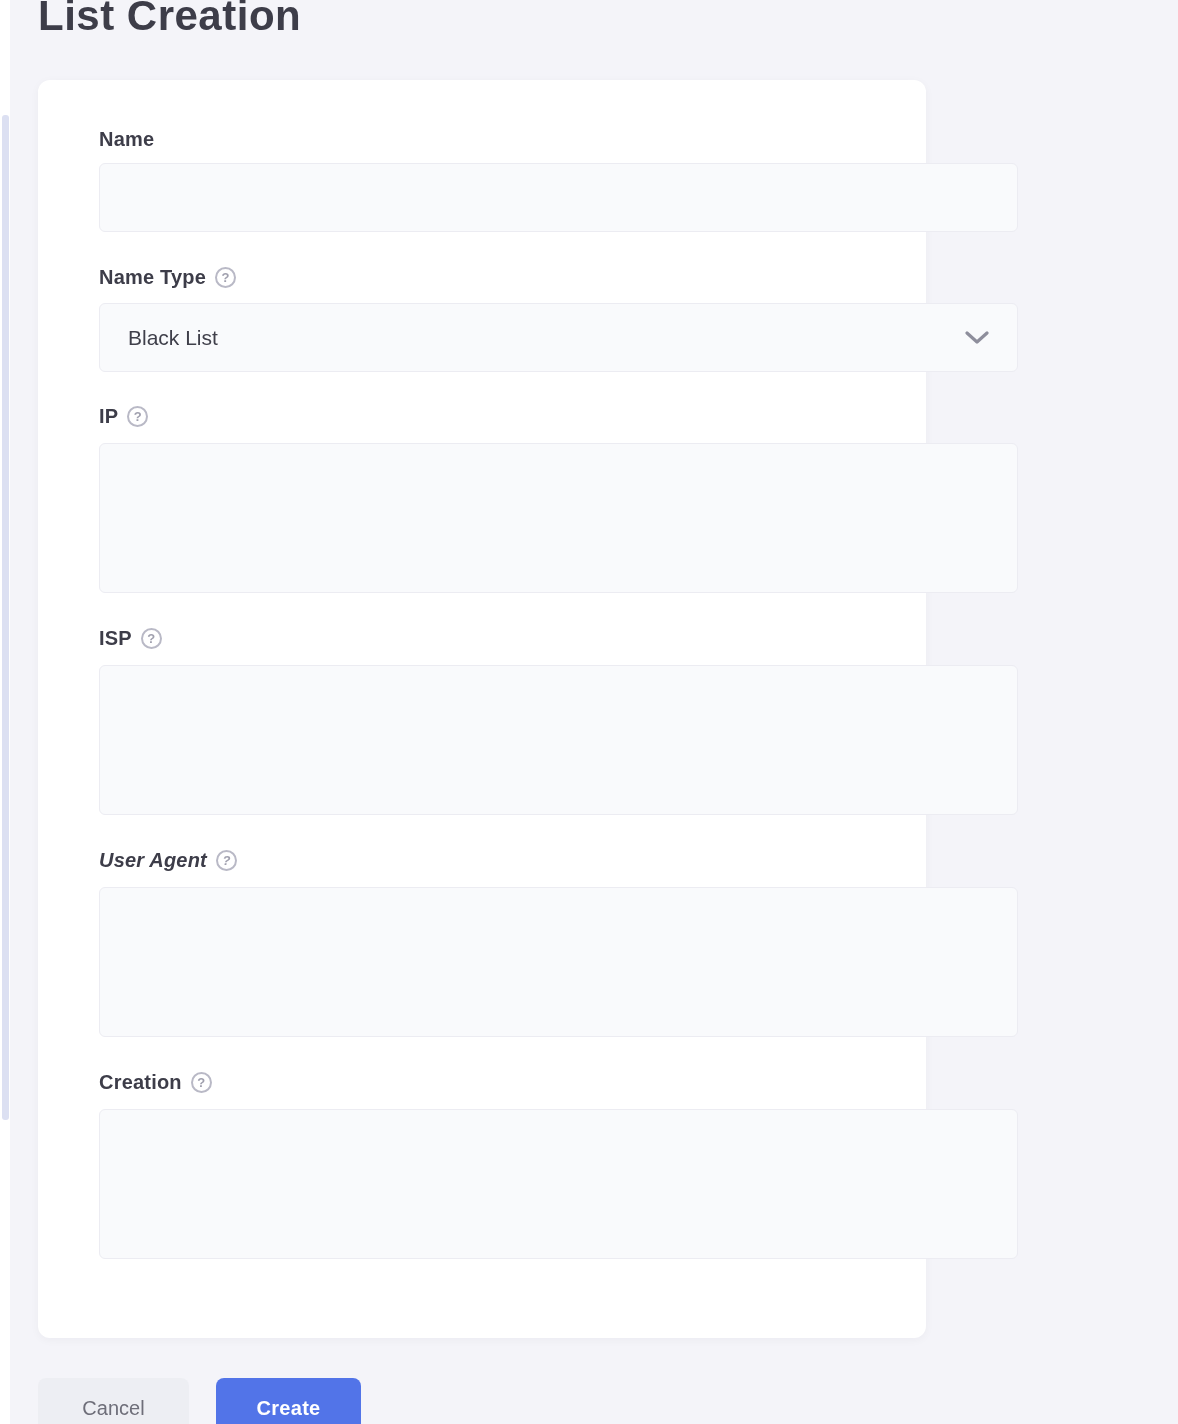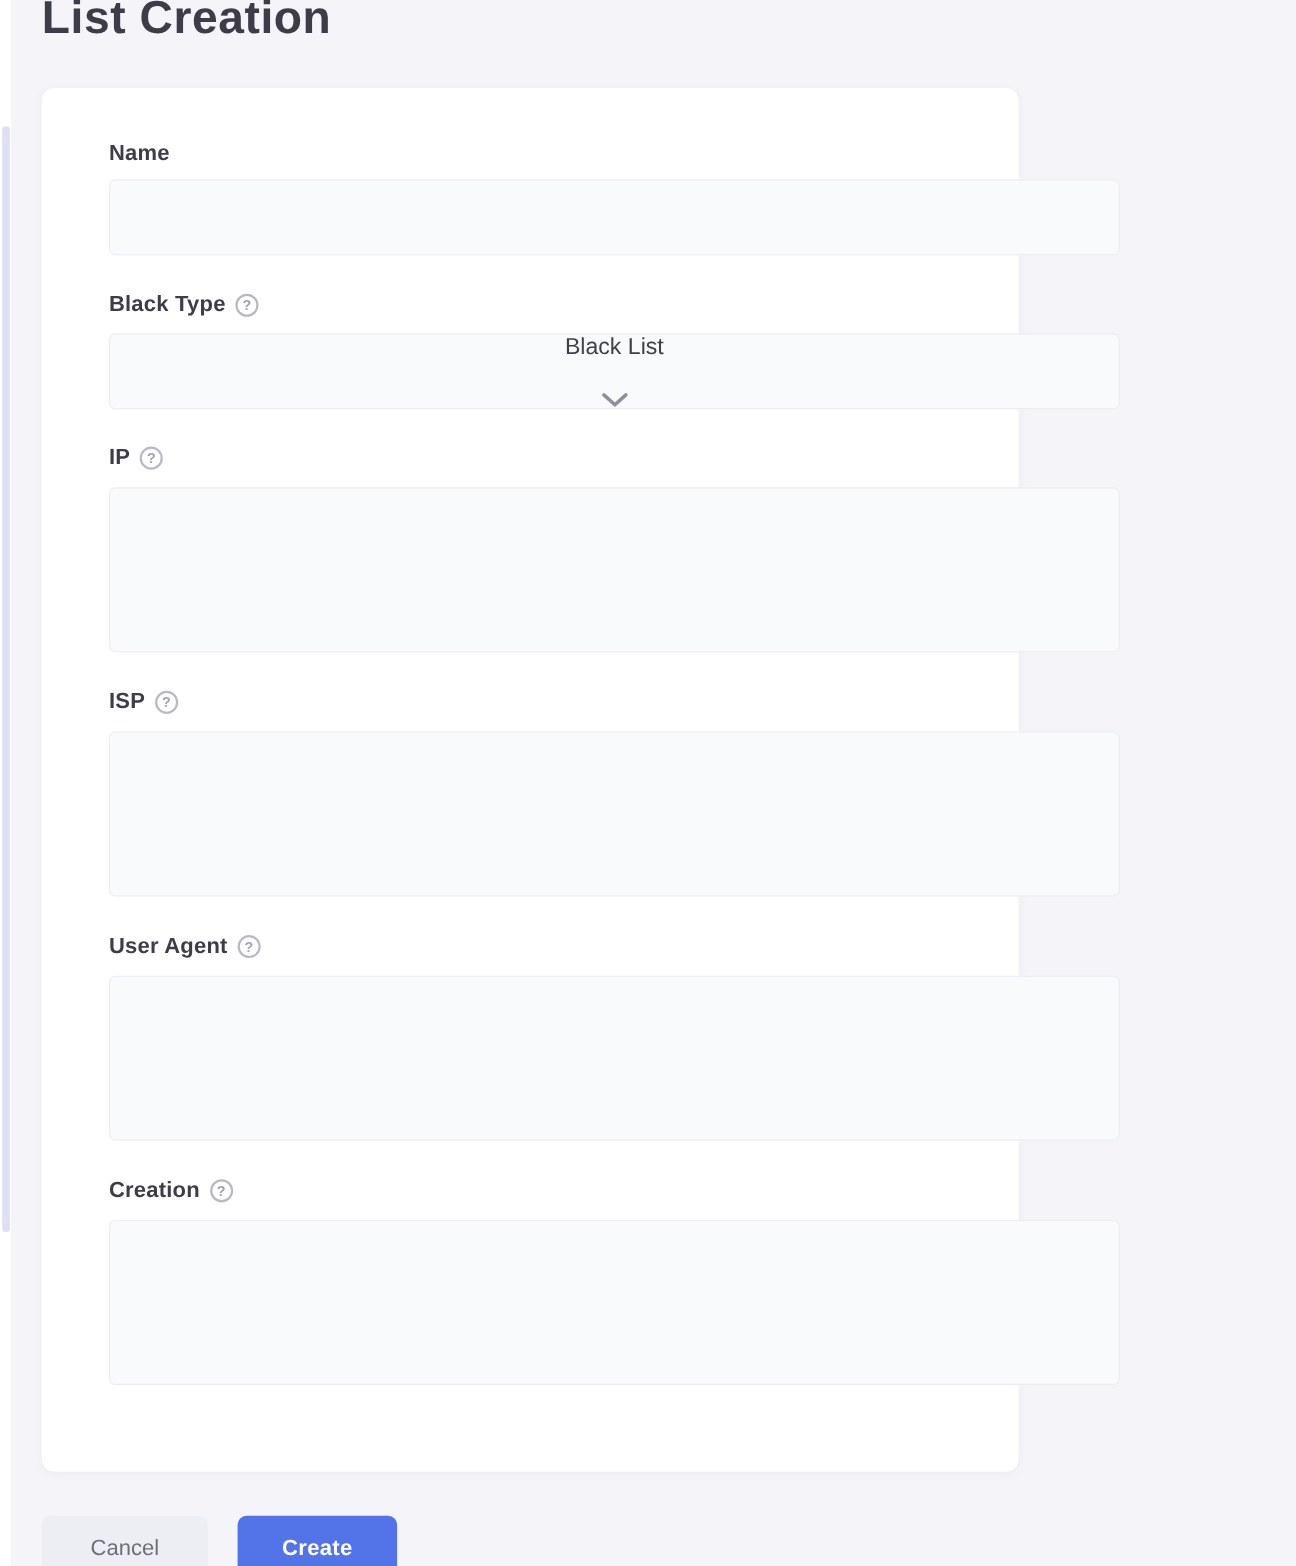--- a/index.html
+++ b/index.html
@@ -67,21 +67,20 @@
   }
   .text-input { height: 69px; padding: 0 28px; outline: none; }
   .text-area { height: 150px; padding: 18px 28px; resize: none; outline: none; }
 
   .select-box {
     height: 69px;
     display: flex; align-items: center;
     padding: 0 28px;
     cursor: pointer;
     user-select: none;
-    flex-direction: column;
   }
   .select-value { flex: 1; color: #3f3f4a; }
   .chevron { width: 24px; height: 14px; display: block; }
 
   .btn {
     position: absolute; top: 1378px;
     height: 60px;
     border: none; border-radius: 8px;
     font-family: "Liberation Sans", sans-serif;
     font-size: 20px;
@@ -112,21 +111,21 @@
   <h1 class="page-title">List Creation</h1>
 
   <div class="card">
 
     <div class="field-label" style="top: 47px;">
       <span>Name</span>
     </div>
     <input class="text-input" style="top: 83px;" type="text" value="">
 
     <div class="field-label" style="top: 185px;">
-      <span>Black Type</span>
+      <span>Name Type</span>
       <span class="help-icon">?</span>
     </div>
     <div class="select-box" style="top: 223px;">
       <span class="select-value">Black List</span>
       <svg class="chevron" viewBox="0 0 24 14">
         <polyline points="2,2 12,11 22,2" fill="none" stroke="#8e8e9c" stroke-width="3.2" stroke-linecap="round" stroke-linejoin="round"></polyline>
       </svg>
     </div>
 
     <div class="field-label" style="top: 324px;">
@@ -134,21 +133,21 @@
       <span class="help-icon">?</span>
     </div>
     <textarea class="text-area" style="top: 363px;"></textarea>
 
     <div class="field-label" style="top: 546px; align-items: center;">
       <span>ISP</span>
       <span class="help-icon">?</span>
     </div>
     <textarea class="text-area" style="top: 585px;"></textarea>
 
-    <div class="field-label" style="top: 768px;">
+    <div class="field-label" style="top: 768px; font-style: italic;">
       <span>User Agent</span>
       <span class="help-icon">?</span>
     </div>
     <textarea class="text-area" style="top: 807px;"></textarea>
 
     <div class="field-label" style="top: 990px;">
       <span>Creation</span>
       <span class="help-icon">?</span>
     </div>
     <textarea class="text-area" style="top: 1029px;"></textarea>

